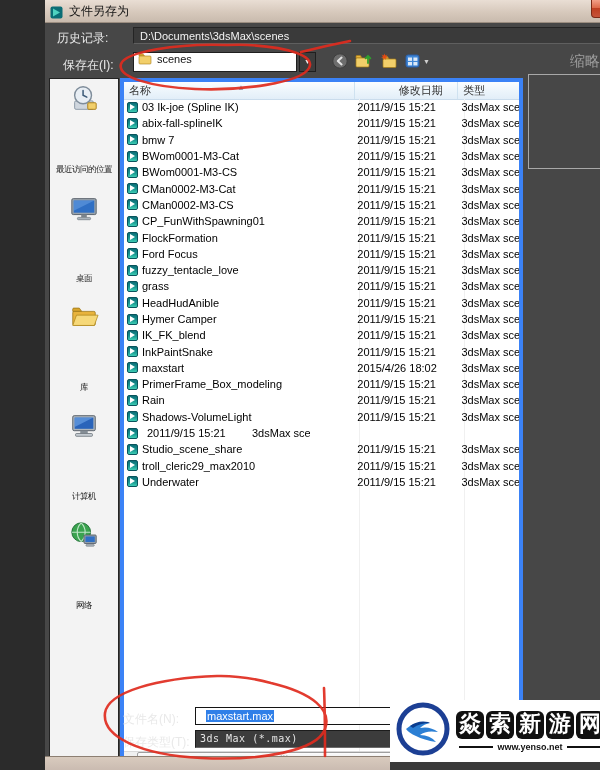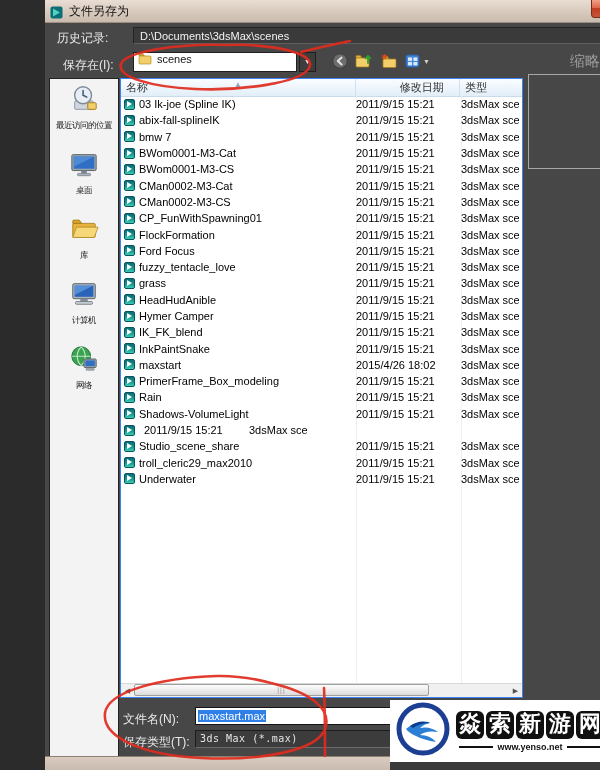--- a/index.html
+++ b/index.html
@@ -32,27 +32,27 @@
   .tbtn{display:flex;align-items:center;cursor:pointer;}
   .view-caret{font-size:7px;color:#cfcfcf;margin-left:2px;}
   .thumb-label{position:absolute;left:500px;top:52px;width:70px;text-align:right;
     color:#9c9c9c;font-size:15px;}
   .thumb-box{position:absolute;left:483px;top:74px;width:100px;height:93px;
     border:1px solid #a8a8a8;background:transparent;}
   
   .places{position:absolute;left:4px;top:78px;width:70px;height:679px;
     background:#f3f3f3;border:1px solid #232323;box-sizing:border-box;
     display:flex;flex-direction:column;align-items:center;}
-  .place{margin-top:5px;display:flex;flex-direction:column;align-items:center;cursor:pointer;width:100%;}
+  .place{margin-top:5px;display:flex;flex-direction:column;align-items:center;cursor:pointer;width:100%;gap:44px;}
   .place + .place{margin-top:17px;}
   .place .plabel{font-size:8.5px;color:#1a1a1a;margin-top:2px;white-space:nowrap;
     letter-spacing:-0.5px;max-width:68px;overflow:hidden;text-align:center;}
   
-  .list{position:absolute;left:75px;top:78px;width:403px;height:620px;
-    background:#fff;border:1px solid #3b82f6;box-sizing:border-box;overflow:hidden;}
+  .list{position:absolute;left:75px;top:78px;width:403px;height:691px;
+    background:#fff;border:4px solid #3b82f6;box-sizing:border-box;overflow:hidden;}
   .hdr{position:absolute;left:0;top:0;width:100%;height:17px;
     background:linear-gradient(180deg,#fbfdff,#ebf4fb 60%,#e2eef8);
     border-bottom:1px solid #cadcec;display:flex;font-size:11px;color:#333;}
   .hcell{line-height:16px;padding-left:5px;box-sizing:border-box;cursor:pointer;}
   .hc-name{width:235px;position:relative;}
   .hc-date{width:105px;border-left:1px solid #cfe2f0;padding-left:44px;}
   .hc-type{width:63px;border-left:1px solid #cfe2f0;}
   .sort-arrow{position:absolute;left:113px;top:-2px;font-size:8px;color:#8fa9c1;}
   .colsep{position:absolute;top:17px;bottom:13px;width:1px;background:#f0f0f0;}
   .rows{position:absolute;left:0;top:17px;width:100%;}
@@ -71,21 +71,21 @@
   .sb-arrow{position:absolute;top:0;width:13px;height:13px;font-size:7px;color:#555;
     text-align:center;line-height:13px;cursor:pointer;}
   .sb-left{left:0;} .sb-right{right:0;}
   .sb-thumb{position:absolute;left:13px;top:0;width:295px;height:12px;
     background:linear-gradient(180deg,#fdfdfd,#dcdcdc);border:1px solid #9f9f9f;
     border-radius:2px;box-sizing:border-box;cursor:grab;color:#8f8f8f;font-size:7px;
     text-align:center;line-height:10px;letter-spacing:1px;}
   
   .fname-input{position:absolute;left:150px;top:707px;width:322px;height:18px;
     background:#fff;border:1px solid #141414;box-sizing:border-box;
-    font-size:11px;line-height:16px;padding-left:2px;cursor:text;}
+    font-size:11px;line-height:16px;padding-left:10px;cursor:text;}
   .fname-input .sel{background:#2f7fe8;color:#fff;padding:0 1px;}
   .ftype-combo{position:absolute;left:150px;top:730px;width:322px;height:18px;
     background:#3c3c3c;border:1px solid #1c1c1c;border-bottom-color:#6b6b6b;
     box-sizing:border-box;color:#e6e6e6;font-family:"DejaVu Sans Mono","Liberation Mono",monospace;
     font-size:10px;line-height:16px;padding-left:4px;letter-spacing:0.5px;cursor:pointer;}
   
   .strip-right{position:absolute;left:584px;top:22px;width:16px;height:734px;
     background:linear-gradient(90deg,#c4b5a8,#d8cabd);border-left:1px solid #8d7f72;}
   .strip-bottom{position:absolute;left:0;top:756px;width:600px;height:14px;
     background:linear-gradient(180deg,#d9cbbe,#c9bab0);border-top:1px solid #8d7f72;}

